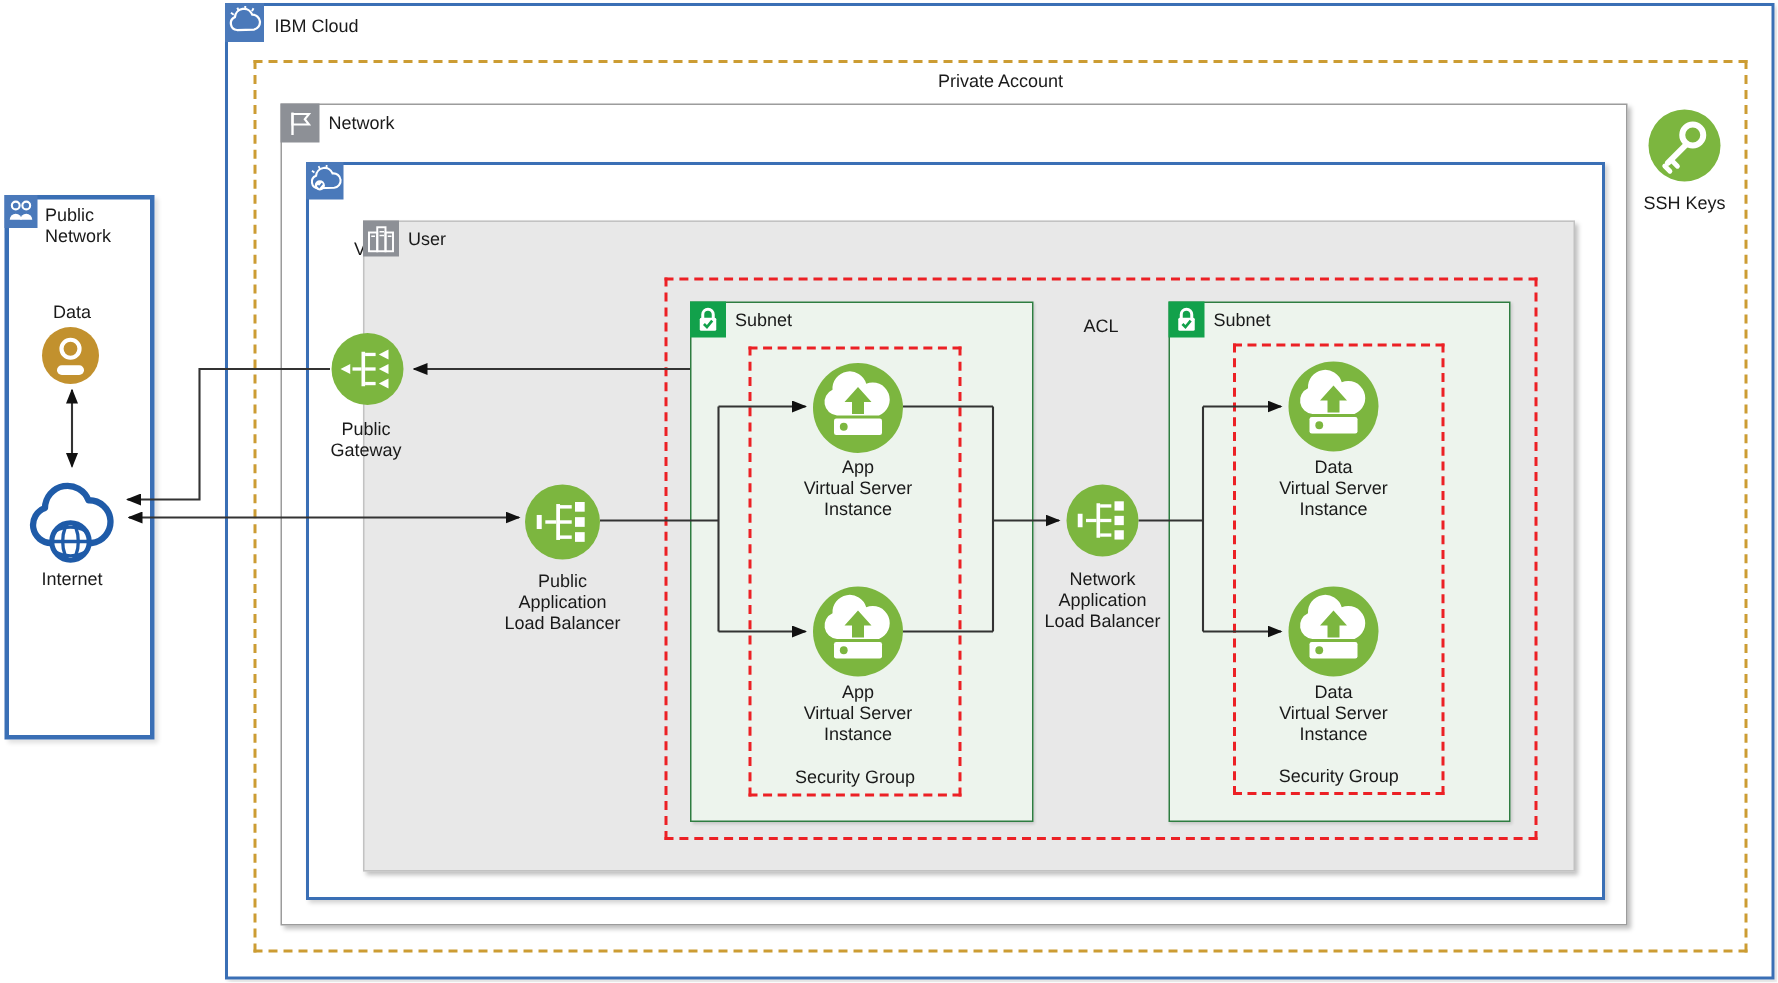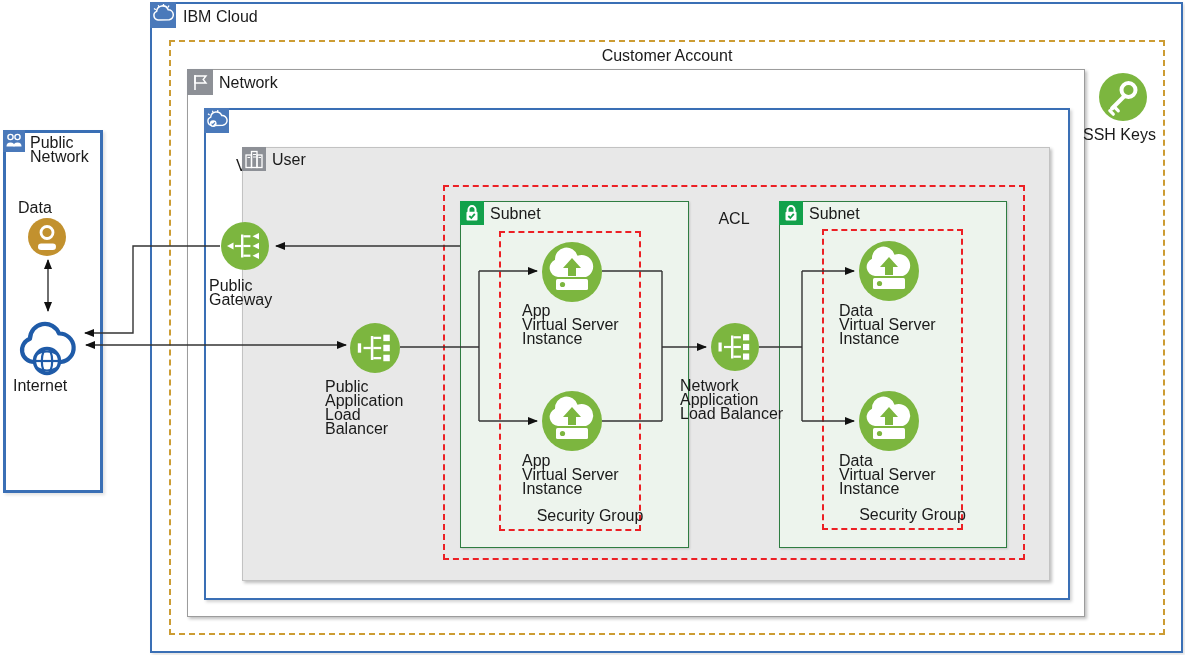--- a/index.html
+++ b/index.html
@@ -1,44 +1,44 @@
 <!DOCTYPE html>
 <html><head>
 <meta charset="utf-8">
 <style>
   html,body{margin:0;padding:0;background:#fff;}
   #canvas{position:relative;width:1185px;height:655px;font-family:"Liberation Sans",sans-serif;
-          font-size:16px;color:#1a1a1a;overflow:hidden;background:#fff;}
+          font-size:12px;color:#1a1a1a;overflow:hidden;background:#fff;}
   .box{position:absolute;box-sizing:border-box;}
   .pn{left:3px;top:130px;width:100px;height:363px;border:3px solid #3a6fb5;background:#fff;box-shadow:2px 2px 3px rgba(0,0,0,.12);}
   .ibm{left:150px;top:2px;width:1033px;height:651px;border:2px solid #3a6fb5;background:#fff;box-shadow:2px 2px 3px rgba(0,0,0,.12);}
   .ca{left:169px;top:40px;width:996px;height:595px;border:2px dashed #cc9c33;background:transparent;}
   .region{left:187px;top:69px;width:898px;height:548px;border:1px solid #9c9c9c;background:#fff;box-shadow:2px 2px 3px rgba(0,0,0,.25);}
   .vpc{left:204px;top:108px;width:866px;height:492px;border:2px solid #3a6fb5;background:#fff;box-shadow:2px 2px 3px rgba(0,0,0,.18);}
   .zone{left:242px;top:147px;width:808px;height:434px;border:1px solid #c2c2c2;background:#e8e8e8;box-shadow:2px 2px 3px rgba(0,0,0,.25);}
   .acl{left:443px;top:185px;width:582px;height:375px;border:2px dashed #ec2025;}
   .subnet{background:#edf4ed;border:1px solid #2e7d41;box-shadow:1px 1px 2px rgba(0,0,0,.15);}
   .subnetL{left:460px;top:201px;width:229px;height:347px;}
   .subnetR{left:779px;top:201px;width:228px;height:347px;}
   .sg{border:2px dashed #ec2025;}
   .sgL{left:499px;top:231px;width:142px;height:300px;}
   .sgR{left:822px;top:229px;width:141px;height:301px;}
 
   .chip{position:absolute;display:flex;align-items:center;justify-content:center;}
   .chip svg{display:block;}
   .hlabel{position:absolute;white-space:pre-line;line-height:14px;}
   .toplabel{position:absolute;top:5px;left:0;width:100%;text-align:center;}
-  .bottomlabel{position:absolute;bottom:4px;left:0;width:100%;text-align:center;margin-left:20px;}
+  .bottomlabel{position:absolute;bottom:4px;left:0;width:100%;text-align:center;}
 
   .node{position:absolute;border-radius:50%;}
   .node svg{position:absolute;left:0;top:0;width:100%;height:100%;}
   .green{background:#7cb63f;}
   .gold{background:#c2912e;}
   .plain{background:transparent;border-radius:0;}
-  .nlabel{position:absolute;white-space:pre-line;line-height:14px;}
+  .nlabel{position:absolute;text-align:center;white-space:pre-line;line-height:14px;}
 
   .wires{position:absolute;left:0;top:0;z-index:20;pointer-events:none;}
   .node,.nlabel{z-index:30;}
   .box{z-index:auto;}
 </style>
 </head>
 <body>
 
 <div id="canvas">
 
@@ -46,21 +46,21 @@
     <div class="chip" style="left:-2px;top:-2px;width:26px;height:26px;background:#4a79ba;">
       <svg viewBox="0 0 26 26" width="26" height="26">
         <path d="M8 18 A4.5 4.5 0 0 1 6.6 9.4 A6 6 0 0 1 18.2 7.8 A5 5 0 0 1 19.3 17.7 L8 18 Z" fill="none" stroke="#fff" stroke-width="1.5"></path>
         <path d="M4 6.5 L5.8 7.8 M8.2 3.2 L9.2 5.2 M13.5 2 L13.5 4.2 M19 3.5 L18 5.4" stroke="#fff" stroke-width="1.3" fill="none"></path>
       </svg>
     </div>
     <div class="hlabel" style="left:31px;top:0;height:26px;line-height:26px;">IBM Cloud</div>
   </div>
 
   <div class="box ca">
-    <div class="toplabel">Customer Account</div>
+    <div class="toplabel">Private Account</div>
   </div>
 
   <div class="box region">
     <div class="chip" style="left:-1px;top:-1px;width:26px;height:26px;background:#8d9096;">
       <svg viewBox="0 0 26 26" width="26" height="26">
         <path d="M8 21 L8 6" stroke="#fff" stroke-width="1.6" fill="none"></path>
         <path d="M8 7 H19 L16.2 10.5 L19 14 H8 Z" stroke="#fff" stroke-width="1.4" fill="none"></path>
       </svg>
     </div>
     <div class="hlabel" style="left:31px;top:0;height:25px;line-height:25px;">Network</div>

